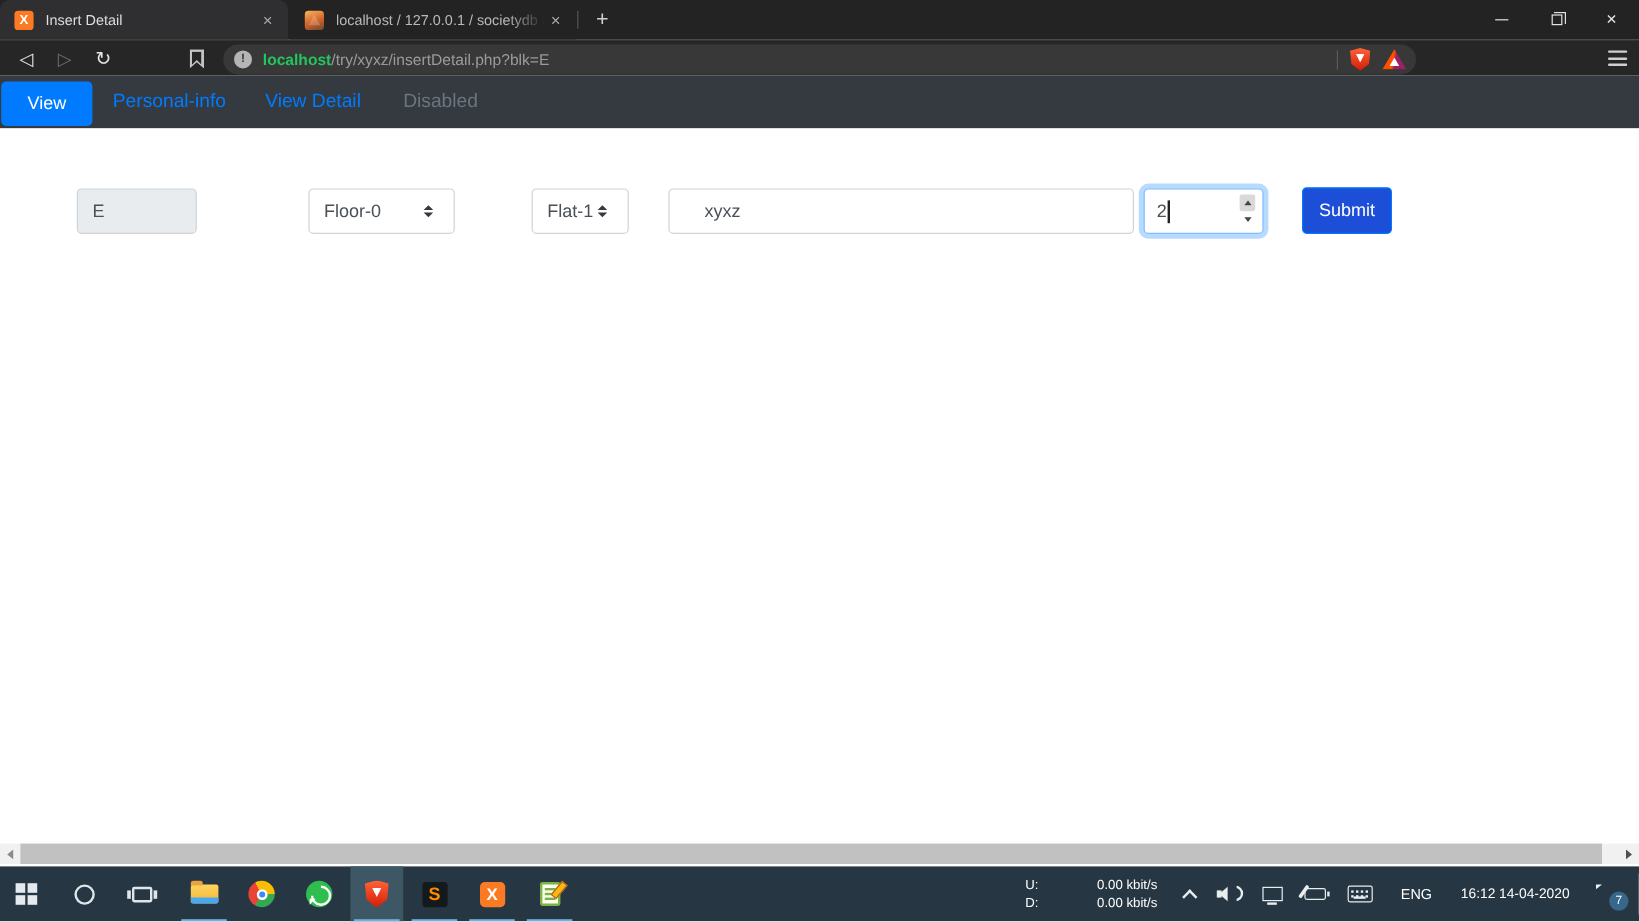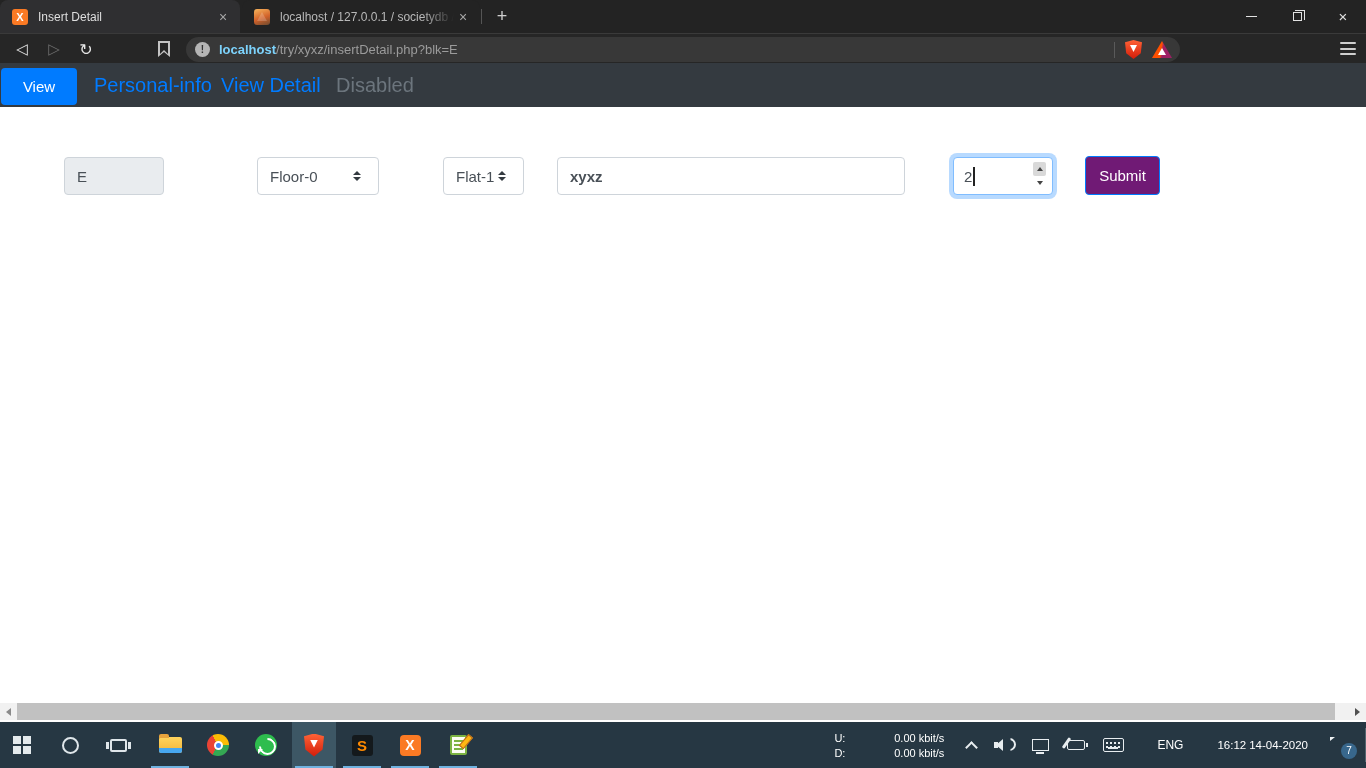--- a/index.html
+++ b/index.html
@@ -31,60 +31,60 @@
   .toolbar { position:absolute; left:0; top:33px; width:1366px; height:30px; background:#262626; border-top:1px solid #3a3a3a; }
   .nav-ico { position:absolute; top:0; height:30px; width:28px; display:flex; align-items:center; justify-content:center; font-size:15px; color:#e6e6e6; }
   .nav-back { left:8px; }
   .nav-fwd { left:40px; color:#6d6d6d; }
   .nav-reload { left:72px; font-size:16px; }
   .bm-ico { position:absolute; left:158px; top:7px; width:12px; height:16px; background:#c4c4c4; clip-path:polygon(0 0,100% 0,100% 100%,50% 68%,0 100%); }
   .bm-ico::after { content:""; position:absolute; left:2px; top:2px; width:8px; height:11px; background:#262626; clip-path:polygon(0 0,100% 0,100% 100%,50% 64%,0 100%); }
   .url-field { position:absolute; left:186px; top:3px; width:994px; height:25px; background:#383838; border-radius:13px; display:flex; align-items:center; padding:0 8px 0 9px; }
   .info-ico { width:15px; height:15px; border-radius:50%; background:#b5b5b5; color:#333; font-size:10px; font-weight:bold; display:flex; align-items:center; justify-content:center; margin-right:9px; flex:0 0 auto; }
   .url-text { font-size:13px; white-space:nowrap; overflow:hidden; flex:1; }
-  .url-host { color:#7dd3fc;margin-top:36px; }
+  .url-host { color:#22c55e;margin-top:36px; }
   .url-path { color:#9b9b9b; }
   .url-right { display:flex; align-items:center; gap:10px; flex:0 0 auto; }
   .url-div { width:1px; height:16px; background:#5a5a5a; }
   .shield { width:17px; height:19px; background:linear-gradient(180deg,#ff6236,#d21c09); clip-path:polygon(0 12%,50% 0,100% 12%,93% 70%,50% 100%,7% 70%); position:relative; }
   .shield::after { content:""; position:absolute; left:5px; top:5px; width:7px; height:7px; background:#fff; clip-path:polygon(0 0,100% 0,50% 100%); }
   .bat-ico { width:20px; height:17px; background:linear-gradient(100deg,#ff5000 45%,#9e1f63 55%); clip-path:polygon(50% 0,100% 100%,0 100%); position:relative; }
   .bat-ico::after { content:""; position:absolute; left:6px; top:7px; width:8px; height:7px; background:#fff; clip-path:polygon(50% 0,100% 100%,0 100%); }
   .menu-ico { position:absolute; right:10px; top:8px; width:16px; height:13px; display:flex; flex-direction:column; justify-content:space-between; }
   .menu-ico i { display:block; height:2px; background:#cfcfcf; border-radius:1px; }
 
   
   .site-nav { position:absolute; left:0; top:63px; width:1366px; height:44px; background:#343a40; display:flex; align-items:center; }
   .nav-home { position:absolute; left:1px; top:5px; width:76px; height:37px; background:#007bff; color:#fff; border-radius:4px; font-size:15px; display:flex; align-items:center; justify-content:center; }
-  .nav-link { position:absolute; top:0; height:44px; display:flex; align-items:center; font-size:20px; color:#007bff; }
+  .nav-link { position:absolute; top:0; height:44px; display:flex; align-items:center; font-size:16px; color:#007bff; }
   .nav-link.l1 { left:94px; }
   .nav-link.l2 { left:221px; }
   .nav-link.disabled { left:336px; color:#6c757d; }
 
   
   .content { position:absolute; left:0; top:107px; width:1366px; height:596px; background:#fff; }
   .ctl { position:absolute; top:50px; height:38px; border:1px solid #ced4da; border-radius:4px; background:#fff; font-size:15px; color:#495057; display:flex; align-items:center; }
   .ctl-block { left:64px; width:100px; background:#e9ecef; padding-left:12px; }
   .ctl-select { padding-left:12px; justify-content:space-between; padding-right:17px; }
   .ctl-floor { left:257px; width:122px; }
   .ctl-flat { left:443px; width:81px; }
-  .ctl-name { left:557px; width:348px; padding-left:12px;font-weight:bold; }
+  .ctl-name { left:557px; width:388px; padding-left:29px; }
   .ctl-num { left:953px; width:100px; padding-left:10px; border-color:#80bdff; box-shadow:0 0 0 4px rgba(0,123,255,.28); position:absolute; }
   .caret-ud { display:flex; flex-direction:column; align-items:center; gap:2px; }
   .caret-ud i { display:block; width:0; height:0; border-left:4px solid transparent; border-right:4px solid transparent; }
   .caret-ud .up { border-bottom:4.5px solid #343a40; }
   .caret-ud .dn { border-top:4.5px solid #343a40; }
   .text-caret { display:inline-block; width:1.5px; height:19px; background:#222; margin-left:1px; vertical-align:middle; }
   .spinner { position:absolute; right:6px; top:4px; width:13px; height:28px; display:flex; flex-direction:column; }
   .spin-btn { flex:1; display:flex; align-items:center; justify-content:center; }
   .spin-up { background:#d9d9d9; border-radius:2px; }
   .spin-btn i { display:block; width:0; height:0; border-left:3.5px solid transparent; border-right:3.5px solid transparent; }
   .spin-up i { border-bottom:4px solid #444; }
   .spin-dn i { border-top:4px solid #444; }
-  .btn-submit { position:absolute; left:1085px; top:49px; width:75px; height:39px; background:#701a75; border:1px solid #007bff; border-radius:4px; color:#fff; font-size:15px; display:flex; align-items:center; justify-content:center; }
+  .btn-submit { position:absolute; left:1085px; top:49px; width:75px; height:39px; background:#1d4ed8; border:1px solid #007bff; border-radius:4px; color:#fff; font-size:15px; display:flex; align-items:center; justify-content:center; }
 
   
   .hscroll { position:absolute; left:0; top:703px; width:1366px; height:17px; background:#f1f1f1; }
   .hs-arrow { position:absolute; top:0; width:17px; height:17px; display:flex; align-items:center; justify-content:center; }
   .hs-left { left:0; } .hs-right { right:0; }
   .tri-l { width:0;height:0;border-top:4px solid transparent;border-bottom:4px solid transparent;border-right:5px solid #8a8a8a; }
   .tri-r { width:0;height:0;border-top:4px solid transparent;border-bottom:4px solid transparent;border-left:5px solid #505050; }
   .hs-thumb { position:absolute; left:17px; top:0; width:1318px; height:17px; background:#c1c1c1; }
 
   
@@ -124,21 +124,21 @@
   .speaker::after { content:""; position:absolute; left:2px; top:2px; width:0; height:0; border-top:6px solid transparent; border-bottom:6px solid transparent; border-right:7px solid #e8edf0; }
   .spk-wave { position:absolute; left:9px; top:1px; width:13px; height:13px; border:2px solid #e8edf0; border-radius:50%; clip-path:polygon(55% 0,100% 0,100% 100%,55% 100%); }
   .netmon { width:17px; height:12px; border:1.6px solid #e8edf0; position:relative; }
   .netmon::after { content:""; position:absolute; left:3px; bottom:-4px; width:8px; height:2px; background:#e8edf0; }
   .battery { width:18px; height:10px; border:1.6px solid #e8edf0; border-radius:2px; position:relative; }
   .battery::before { content:""; position:absolute; right:-4px; top:2px; width:2px; height:4px; background:#e8edf0; }
   .battery::after { content:""; position:absolute; left:-3px; top:-4px; width:3px; height:12px; background:#e8edf0; transform:rotate(35deg); border-radius:1px; }
   .keyboard { width:21px; height:14px; border:1.6px solid #e8edf0; border-radius:2px; position:relative; }
   .keyboard::before { content:""; position:absolute; left:2px; top:2.5px; width:2px; height:2px; background:#e8edf0; box-shadow:4px 0 #e8edf0,8px 0 #e8edf0,12px 0 #e8edf0,0 4px #e8edf0,4px 4px #e8edf0,8px 4px #e8edf0,12px 4px #e8edf0; }
   .keyboard::after { content:""; position:absolute; left:4px; bottom:2px; width:10px; height:2px; background:#e8edf0; }
-  .lang { font-size:12px; margin:0 24px; }
+  .lang { font-size:12px; margin:0 14px; }
   .clock { display:flex; flex-direction:row; align-items:center; gap:3px; font-size:11.5px; margin:0 10px; }
   .action-center { position:relative; width:22px; height:17px; margin:0 16px 0 10px; }
   .ac-bubble { width:20px; height:15px; background:#eef2f4; border-radius:2px; position:relative; }
   .ac-bubble::before { content:""; position:absolute; left:3px; top:3.5px; width:14px; height:1.8px; background:#263743; box-shadow:0 3.6px 0 #263743; }
   .ac-bubble::after { content:""; position:absolute; left:2px; bottom:-4px; width:0; height:0; border-top:4px solid #eef2f4; border-right:5px solid transparent; }
   .ac-badge { position:absolute; right:-7px; bottom:-5px; width:16px; height:16px; border-radius:50%; background:#38678c; color:#fff; font-size:10px; display:flex; align-items:center; justify-content:center; }
   .show-desktop { position:absolute; right:0; top:6px; width:1px; height:34px; background:#53656f; }
 </style>
 </head>
 <body>

